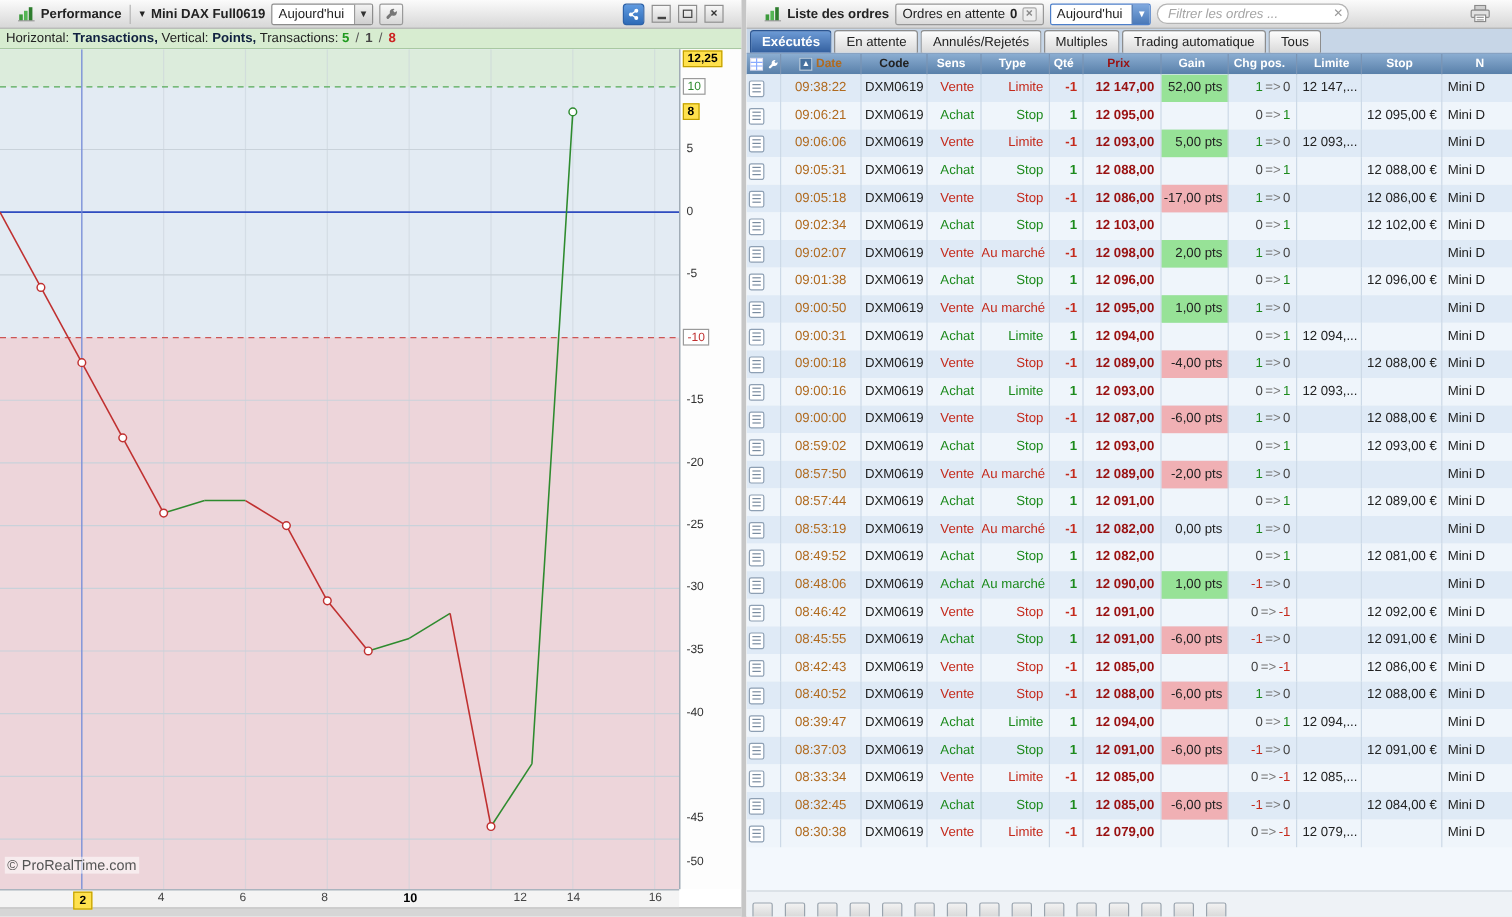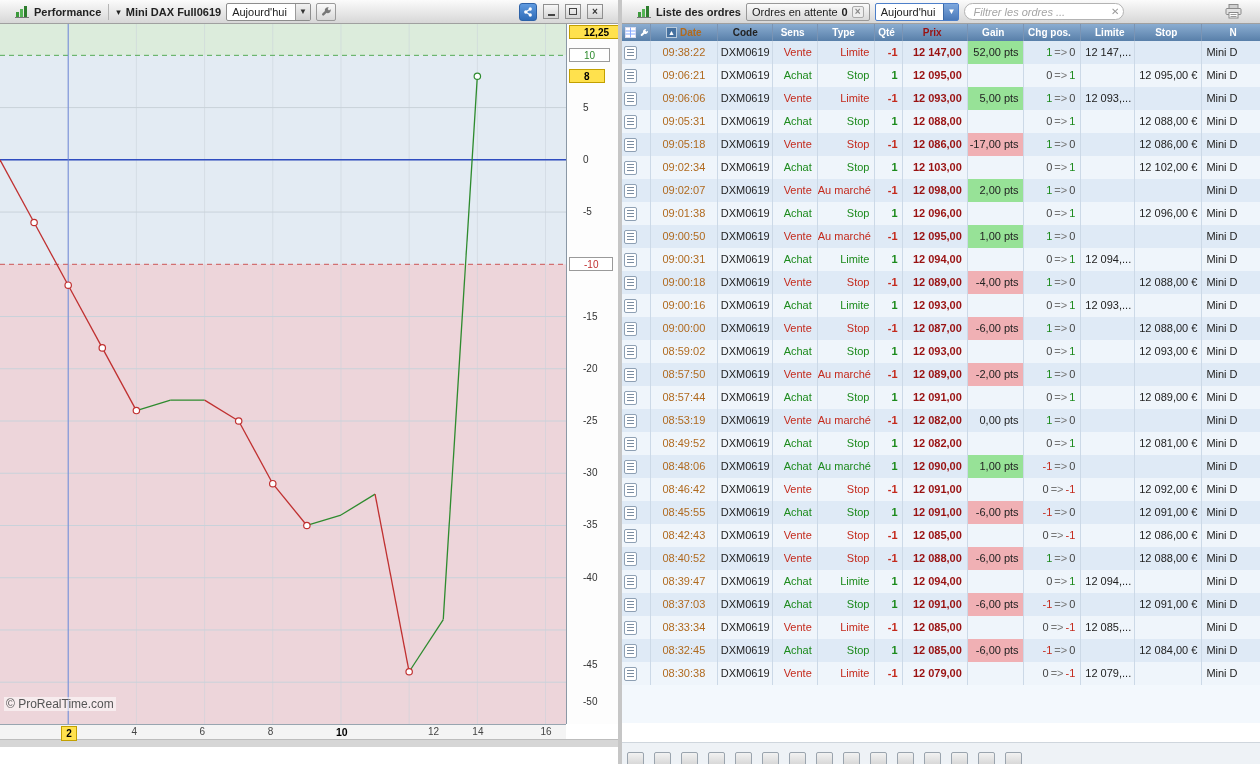--- a/index.html
+++ b/index.html
@@ -35,21 +35,21 @@
 .ib-win{color:#1f9a1f}
 .ib-neu{color:#444}
 .ib-los{color:#cc2222}
 .ib-sl{color:#555;margin:0 2px}
 
 
 .chart-wrap{position:relative;width:618px}
 .chart-row{display:flex}
 #perf-svg{display:block;width:566px;height:700px;background:#e3ebf3}
 .y-axis{position:relative;width:52px;height:700px;background:#fdfdfd;border-left:1px solid #8b98a5;overflow:hidden}
-.ylab{position:absolute;left:2px;height:14px;line-height:13px;font-size:10px;color:#333;padding:0 14px}
+.ylab{position:absolute;left:2px;height:14px;line-height:13px;font-size:10px;color:#333;padding:0 3px}
 .ylab.cursor,.ylab.last{background:#ffe14d;border:1px solid #c2a000;font-weight:bold;color:#000}
 .ylab.max{border:1px solid #9a9a9a;background:#fff;color:#2e8b2e}
 .ylab.min{border:1px solid #9a9a9a;background:#fff;color:#c03030}
 .x-axis{position:relative;width:566px;height:15px;background:#f4f4f4;border-top:1px solid #98a5b0;overflow:visible}
 .xlab{position:absolute;top:1px;font-size:10px;color:#444}
 .xlab.bold{font-weight:bold;color:#000;font-size:10.5px}
 .xlab.cursor{background:#ffe14d;border:1px solid #c2a000;font-weight:bold;color:#000;padding:0 4px;height:15px;line-height:14px;top:1px}
 .copyright{position:absolute;left:4px;bottom:28px;font-size:12px;color:#555;background:rgba(255,255,255,.55);padding:0 2px}
 .bottom-strip{height:8px;background:#d6d6d6;border-top:1px solid #bdbdbd}
 
@@ -144,20 +144,32 @@
         <span class="glyph-min"></span>
       </span>
     <span class="win-btn">
         <span class="glyph-max"></span>
       </span>
     <span class="win-btn">
         <span class="glyph-close">×</span>
       </span>
   </header>
 
+  <div class="info-bar">
+    <span>Horizontal:</span>
+    <b class="ib-v">Transactions,</b>
+    <span>Vertical:</span>
+    <b class="ib-v">Points,</b>
+    <span>Transactions:</span>
+    <b class="ib-win">5</b>
+    <span class="ib-sl">/</span>
+    <b class="ib-neu">1</b>
+    <span class="ib-sl">/</span>
+    <b class="ib-los">8</b>
+  </div>
 
   <div class="chart-wrap">
     <div class="chart-row">
       <svg id="perf-svg" viewBox="0 0 566 700">
           <rect x="0" y="0" width="566" height="31.34328358208955" fill="#dcecdc"></rect>
           <rect x="0" y="31.34328358208955" width="566" height="208.955223880597" fill="#e3ebf3"></rect>
           <rect x="0" y="240.29850746268656" width="566" height="459.70149253731347" fill="#edd5da"></rect>
           <line x1="68.19277108433734" y1="0" x2="68.19277108433734" y2="700" stroke="#c9d2da" stroke-width="1" opacity="0.55"></line>
           <line x1="136.38554216867468" y1="0" x2="136.38554216867468" y2="700" stroke="#c9d2da" stroke-width="1" opacity="0.55"></line>
           <line x1="204.57831325301203" y1="0" x2="204.57831325301203" y2="700" stroke="#c9d2da" stroke-width="1" opacity="0.55"></line>
@@ -268,20 +280,28 @@
       <svg width="17" height="15" viewBox="0 0 17 15">
           <rect x="4" y="0.5" width="9" height="4" fill="#cfcfcf" stroke="#8a8a8a"></rect>
           <rect x="1" y="4.5" width="15" height="6" rx="1" fill="#e2e2e2" stroke="#8a8a8a"></rect>
           <rect x="4" y="8.5" width="9" height="5.5" fill="#fff" stroke="#8a8a8a"></rect>
           <line x1="5.5" y1="10.5" x2="11.5" y2="10.5" stroke="#999"></line>
           <line x1="5.5" y1="12.5" x2="11.5" y2="12.5" stroke="#999"></line>
         </svg>
     </span>
   </header>
 
+  <div class="tab-bar">
+    <span class="tab active">Exécutés</span>
+    <span class="tab">En attente</span>
+    <span class="tab">Annulés/Rejetés</span>
+    <span class="tab">Multiples</span>
+    <span class="tab">Trading automatique</span>
+    <span class="tab">Tous</span>
+  </div>
 
   <div class="thead">
     <div class="th c-icon">
       <svg width="11" height="11" viewBox="0 0 11 11">
           <rect x="0.5" y="0.5" width="10" height="10" fill="#fff" stroke="#dde"></rect>
           <line x1="0.5" y1="4" x2="10.5" y2="4" stroke="#8af"></line>
           <line x1="0.5" y1="7" x2="10.5" y2="7" stroke="#8af"></line>
           <line x1="5.5" y1="0.5" x2="5.5" y2="10.5" stroke="#8af"></line>
         </svg>
       <svg width="10" height="10" viewBox="0 0 12 12">

